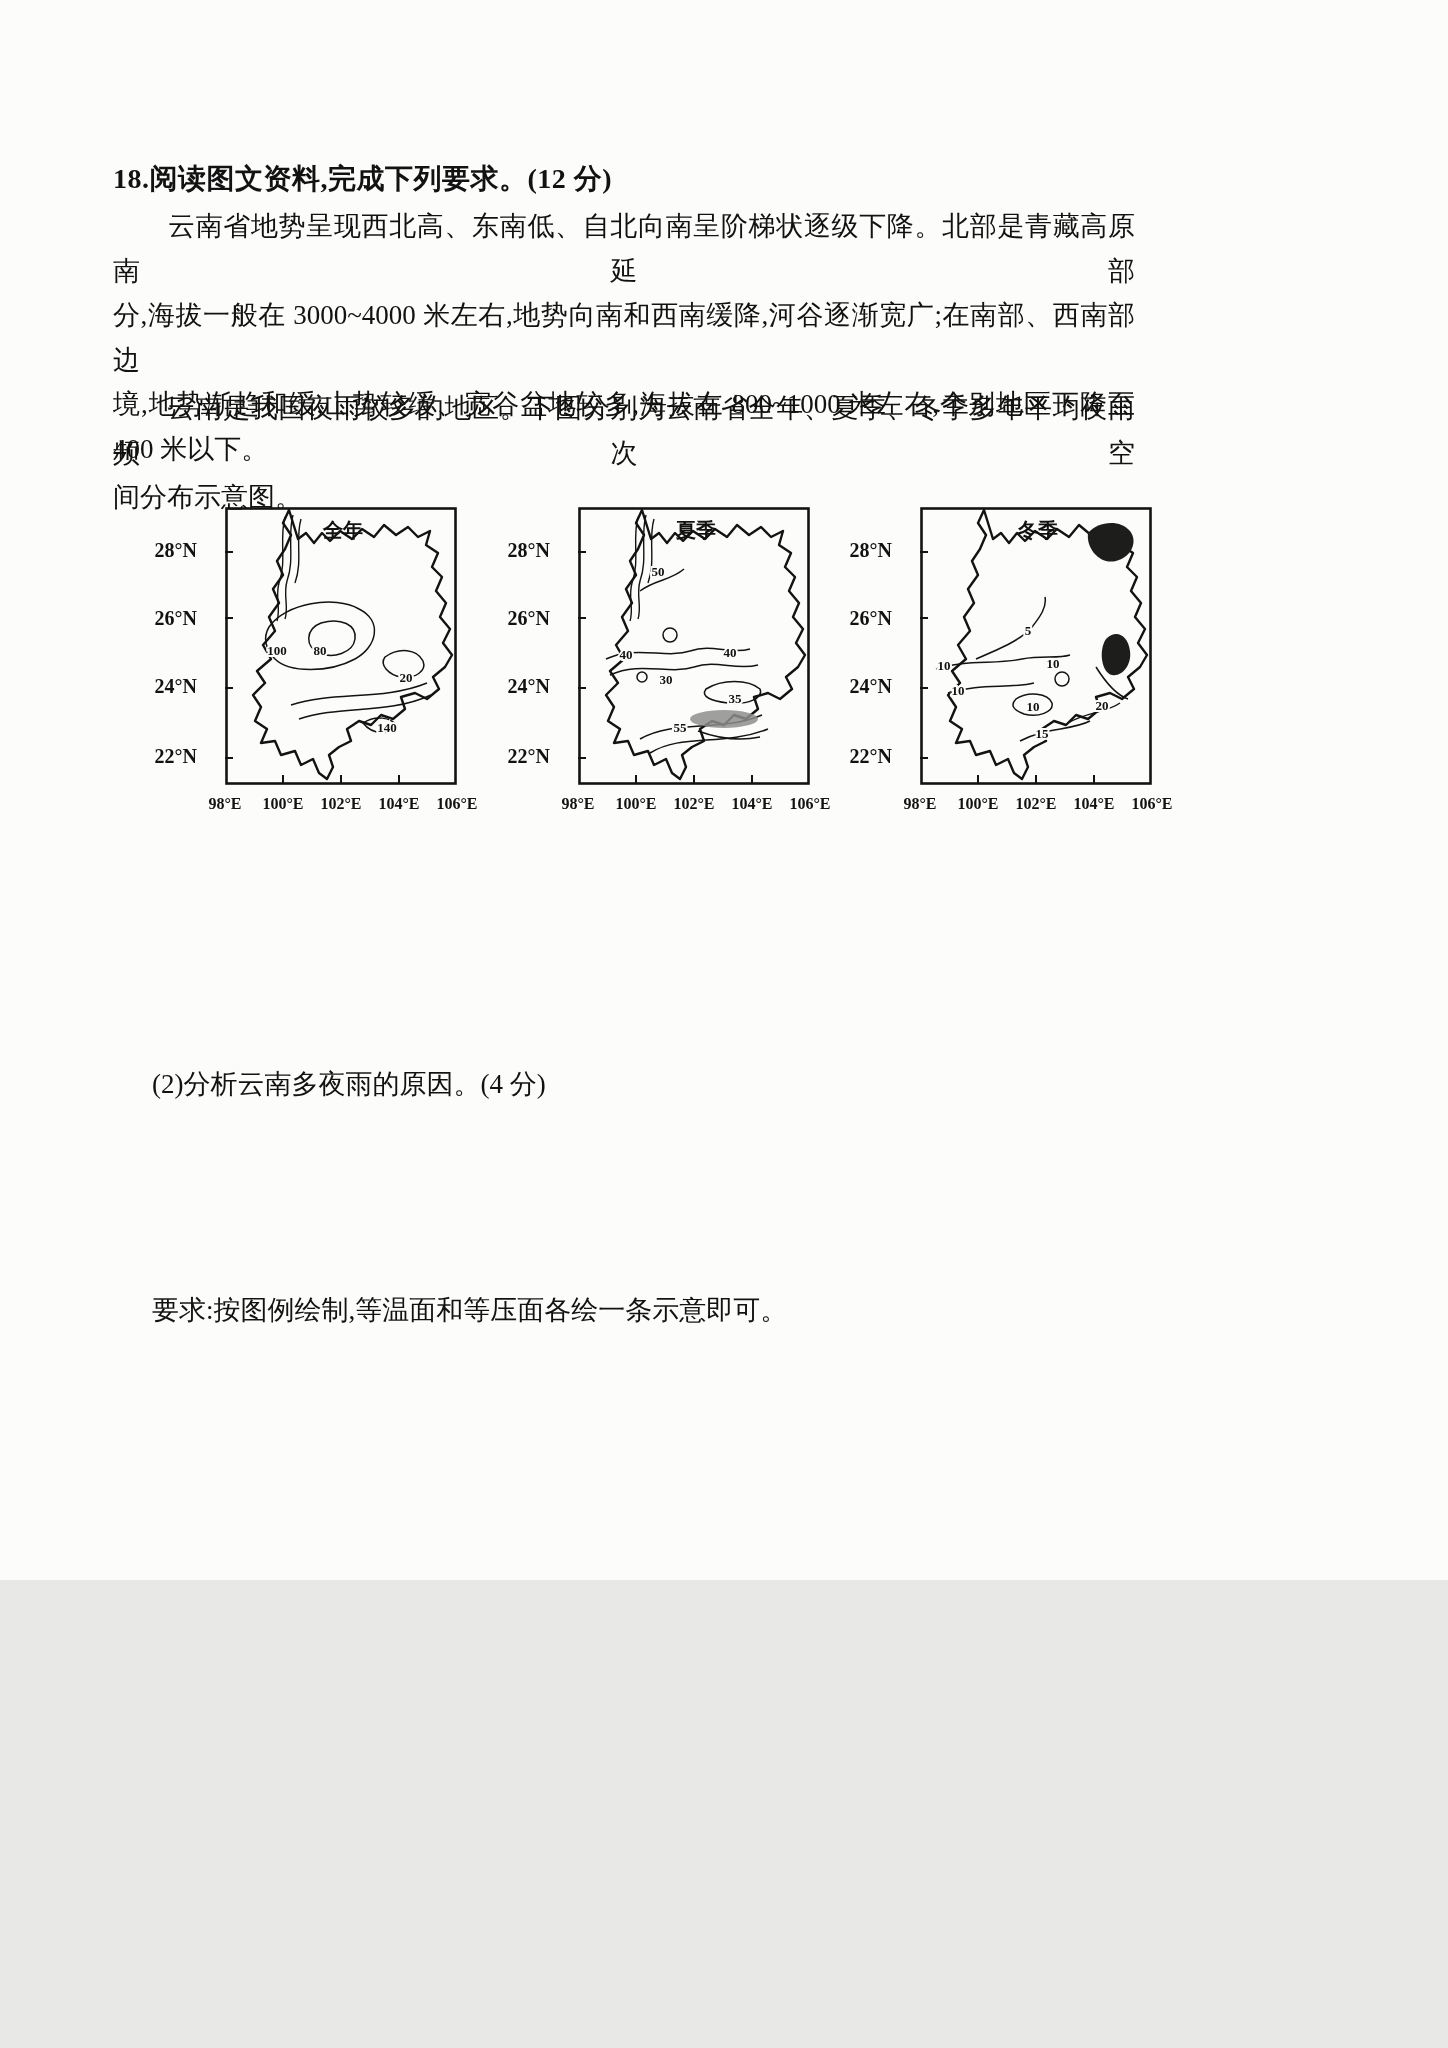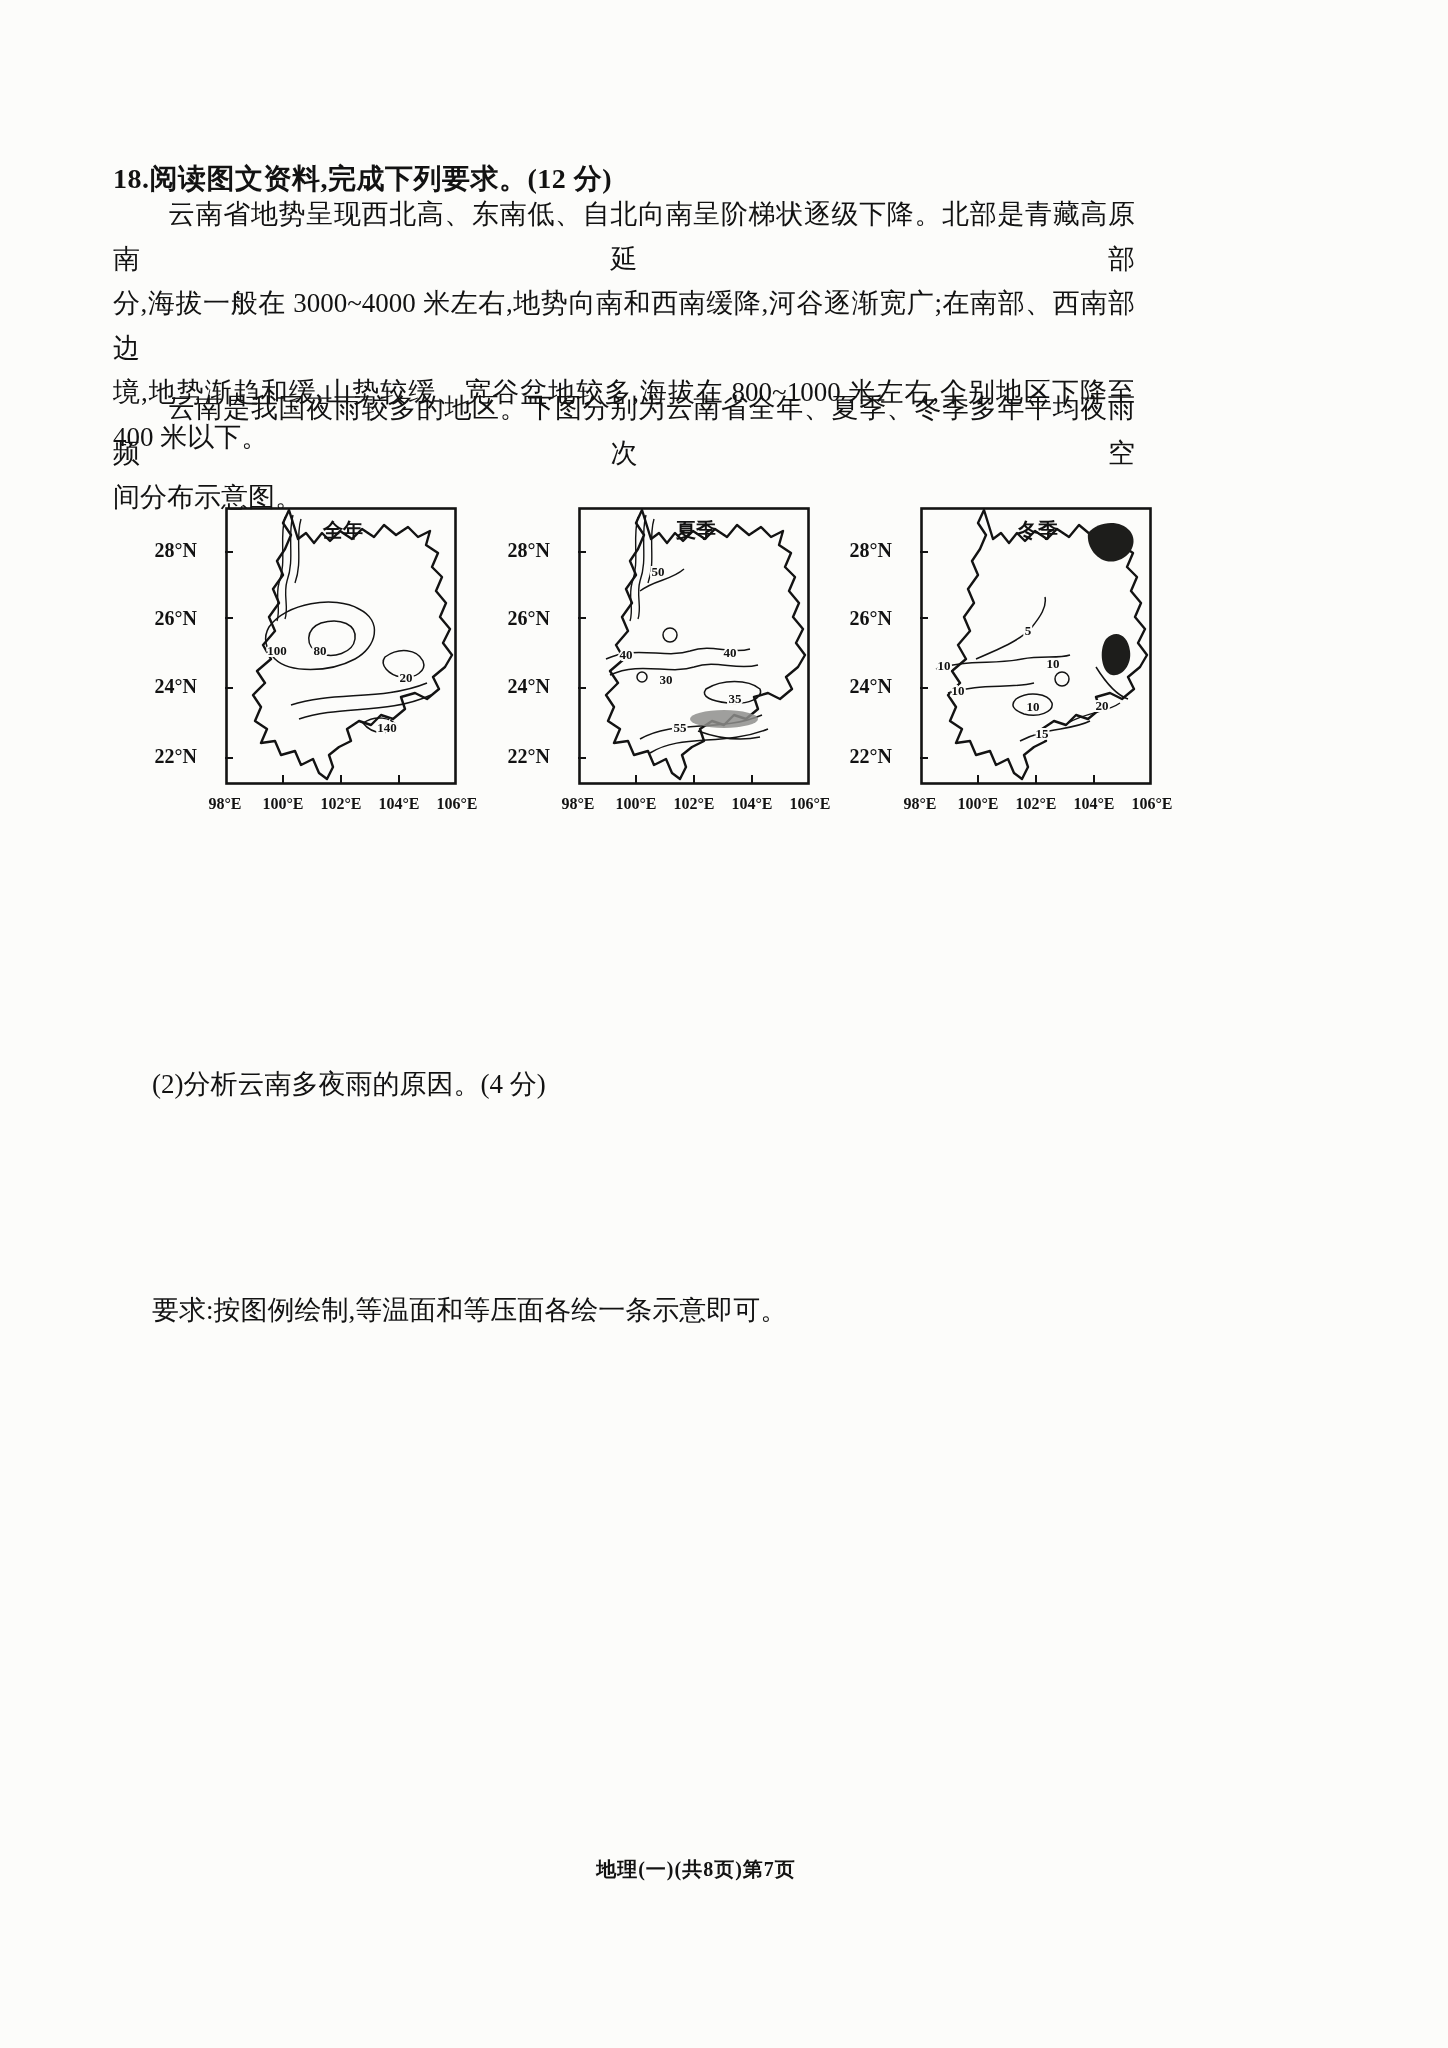--- a/index.html
+++ b/index.html
@@ -1,27 +1,27 @@
 <!DOCTYPE html>
 <html><head>
 <meta charset="utf-8">
 <style>
   html,body{margin:0;padding:0;background:#e8e8e6;}
   .page{
-    position:relative;width:1448px;height:2048px;margin:0 auto;
+    position:relative;width:1448px;height:1580px;margin:0 auto;
     background:#fcfcfa;color:#121212;
     font-family:"Liberation Serif","DejaVu Serif",serif;
     overflow:hidden;
   }
   .heading{
     position:absolute;left:113px;top:160px;
     font-size:28px;font-weight:bold;letter-spacing:.5px;white-space:nowrap;
   }
   .para{position:absolute;left:113px;width:1022px;font-size:27px;line-height:44.5px;}
-  .p1{top:192px;}
+  .p1{top:204px;}
   .p2{top:386px;}
   .tline{text-align:justify;text-align-last:justify;}
   .tline.short{text-align-last:left;}
   .tline.indent{text-indent:55px;}
   .subq{position:absolute;left:152px;font-size:27px;white-space:nowrap;}
   .subq2{line-height:53px;white-space:normal;width:920px;}
   .footer{
     position:absolute;top:1856px;left:696px;transform:translateX(-50%);
     font-size:20px;font-weight:bold;white-space:nowrap;letter-spacing:1px;
   }

